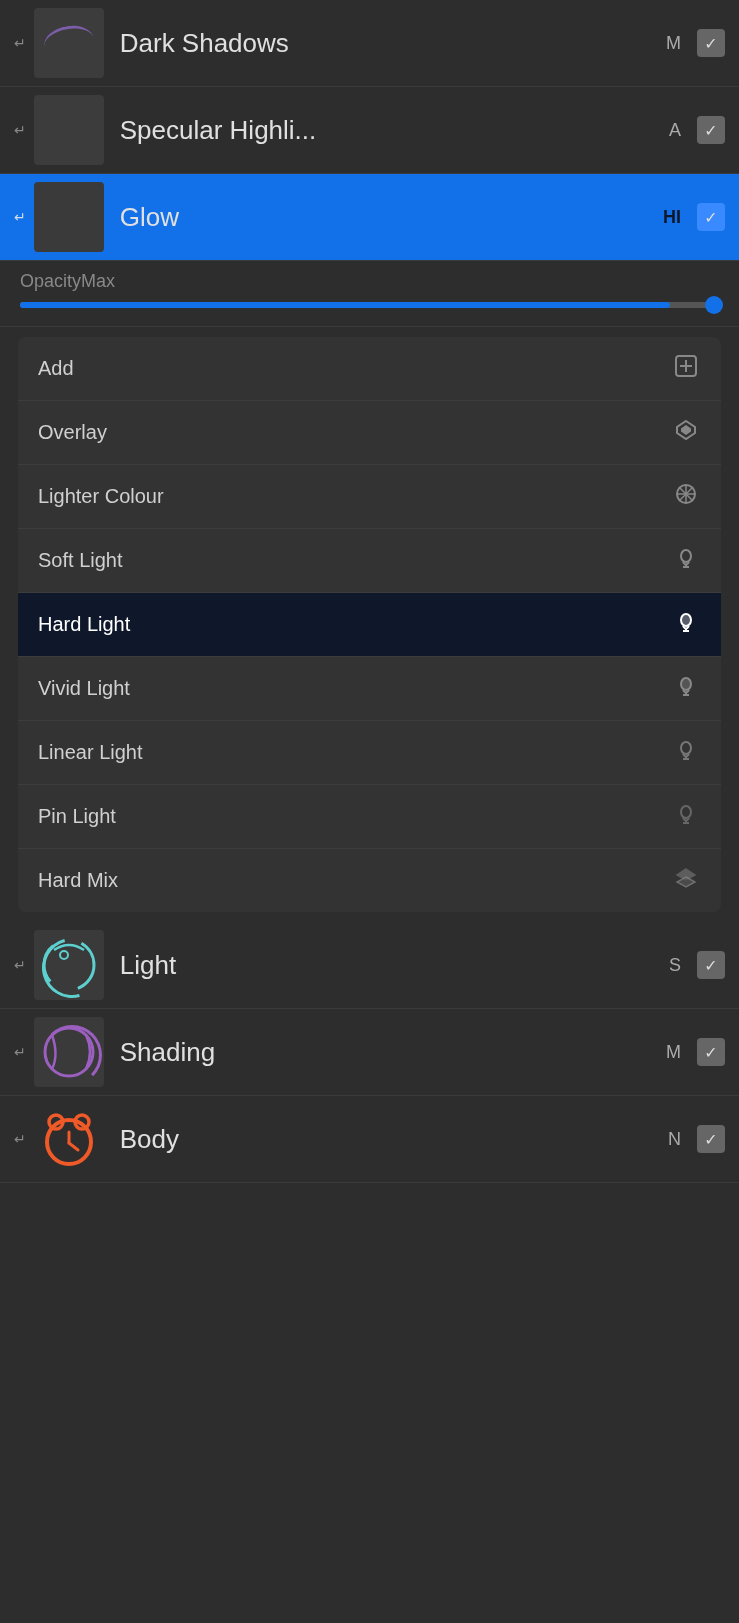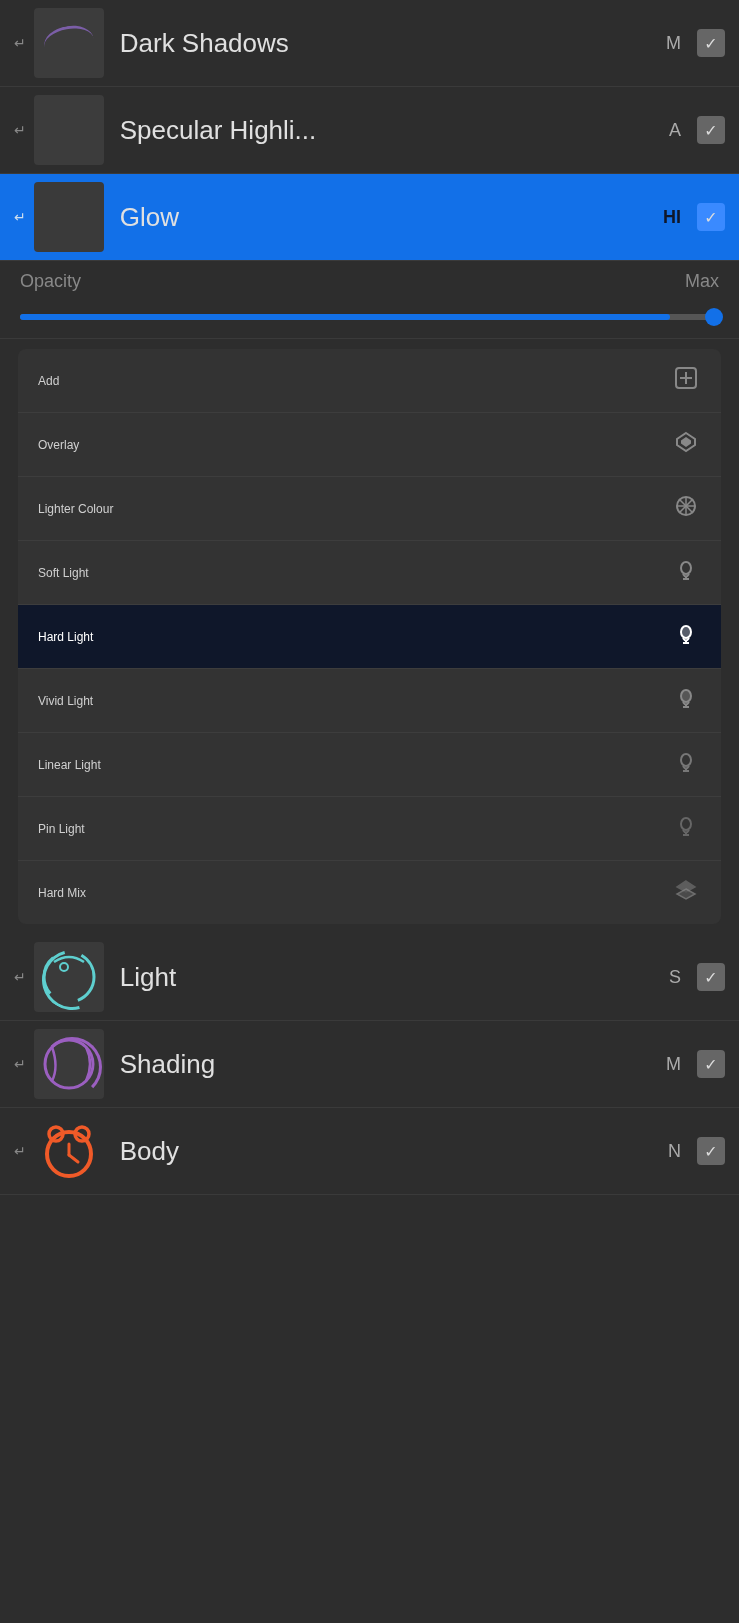--- a/index.html
+++ b/index.html
@@ -117,22 +117,22 @@
     }
 
     
     .opacity-section {
       padding: 10px 20px 18px;
       background: #2d2d2d;
       border-bottom: 1px solid #3a3a3a;
     }
     .opacity-header {
       display: flex;
-      justify-content: space-between;
-      margin-bottom: 22px;
+      justify-content: flex-start;
+      margin-bottom: 10px;
       font-size: 18px;
       color: #888;
     }
     .opacity-slider-track {
       height: 6px;
       background: #555;
       border-radius: 3px;
       position: relative;
     }
     .opacity-slider-fill {
@@ -157,21 +157,21 @@
       margin: 10px 18px;
       border-radius: 8px;
       overflow: hidden;
     }
     .blend-item {
       display: flex;
       align-items: center;
       justify-content: space-between;
       padding: 18px 20px;
       border-bottom: 1px solid #3d3d3d;
-      font-size: 12px;
+      font-size: 20px;
       color: #d0d0d0;
       gap: 44px;
     }
     .blend-item:last-child {
       border-bottom: none;
     }
     .blend-item.selected {
       background: #0f172a;
       color: #fff;
     }

